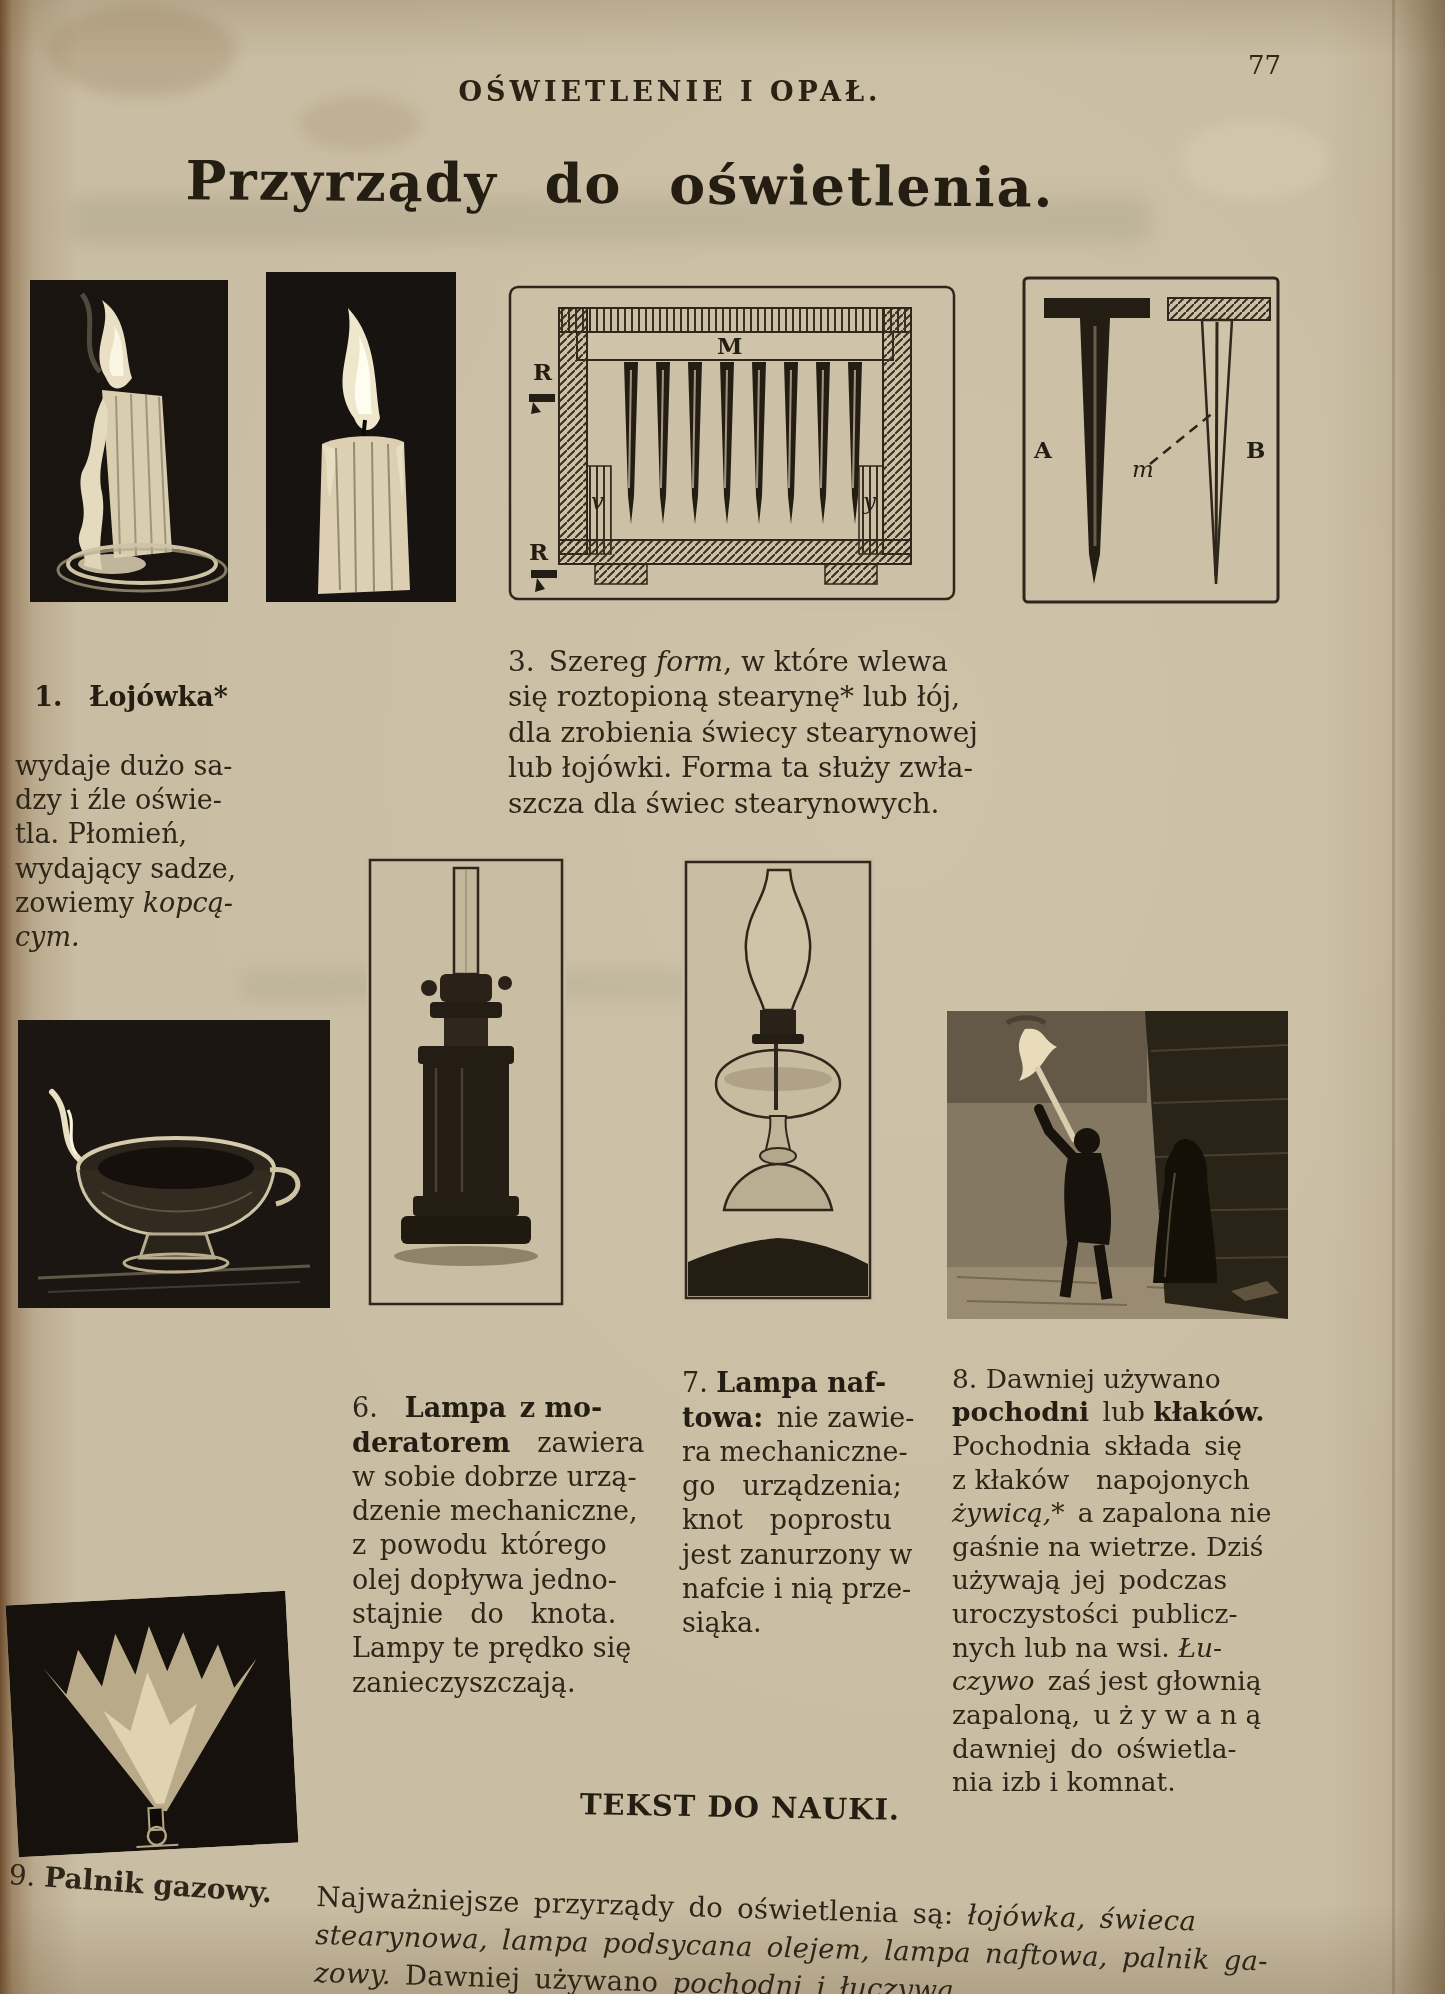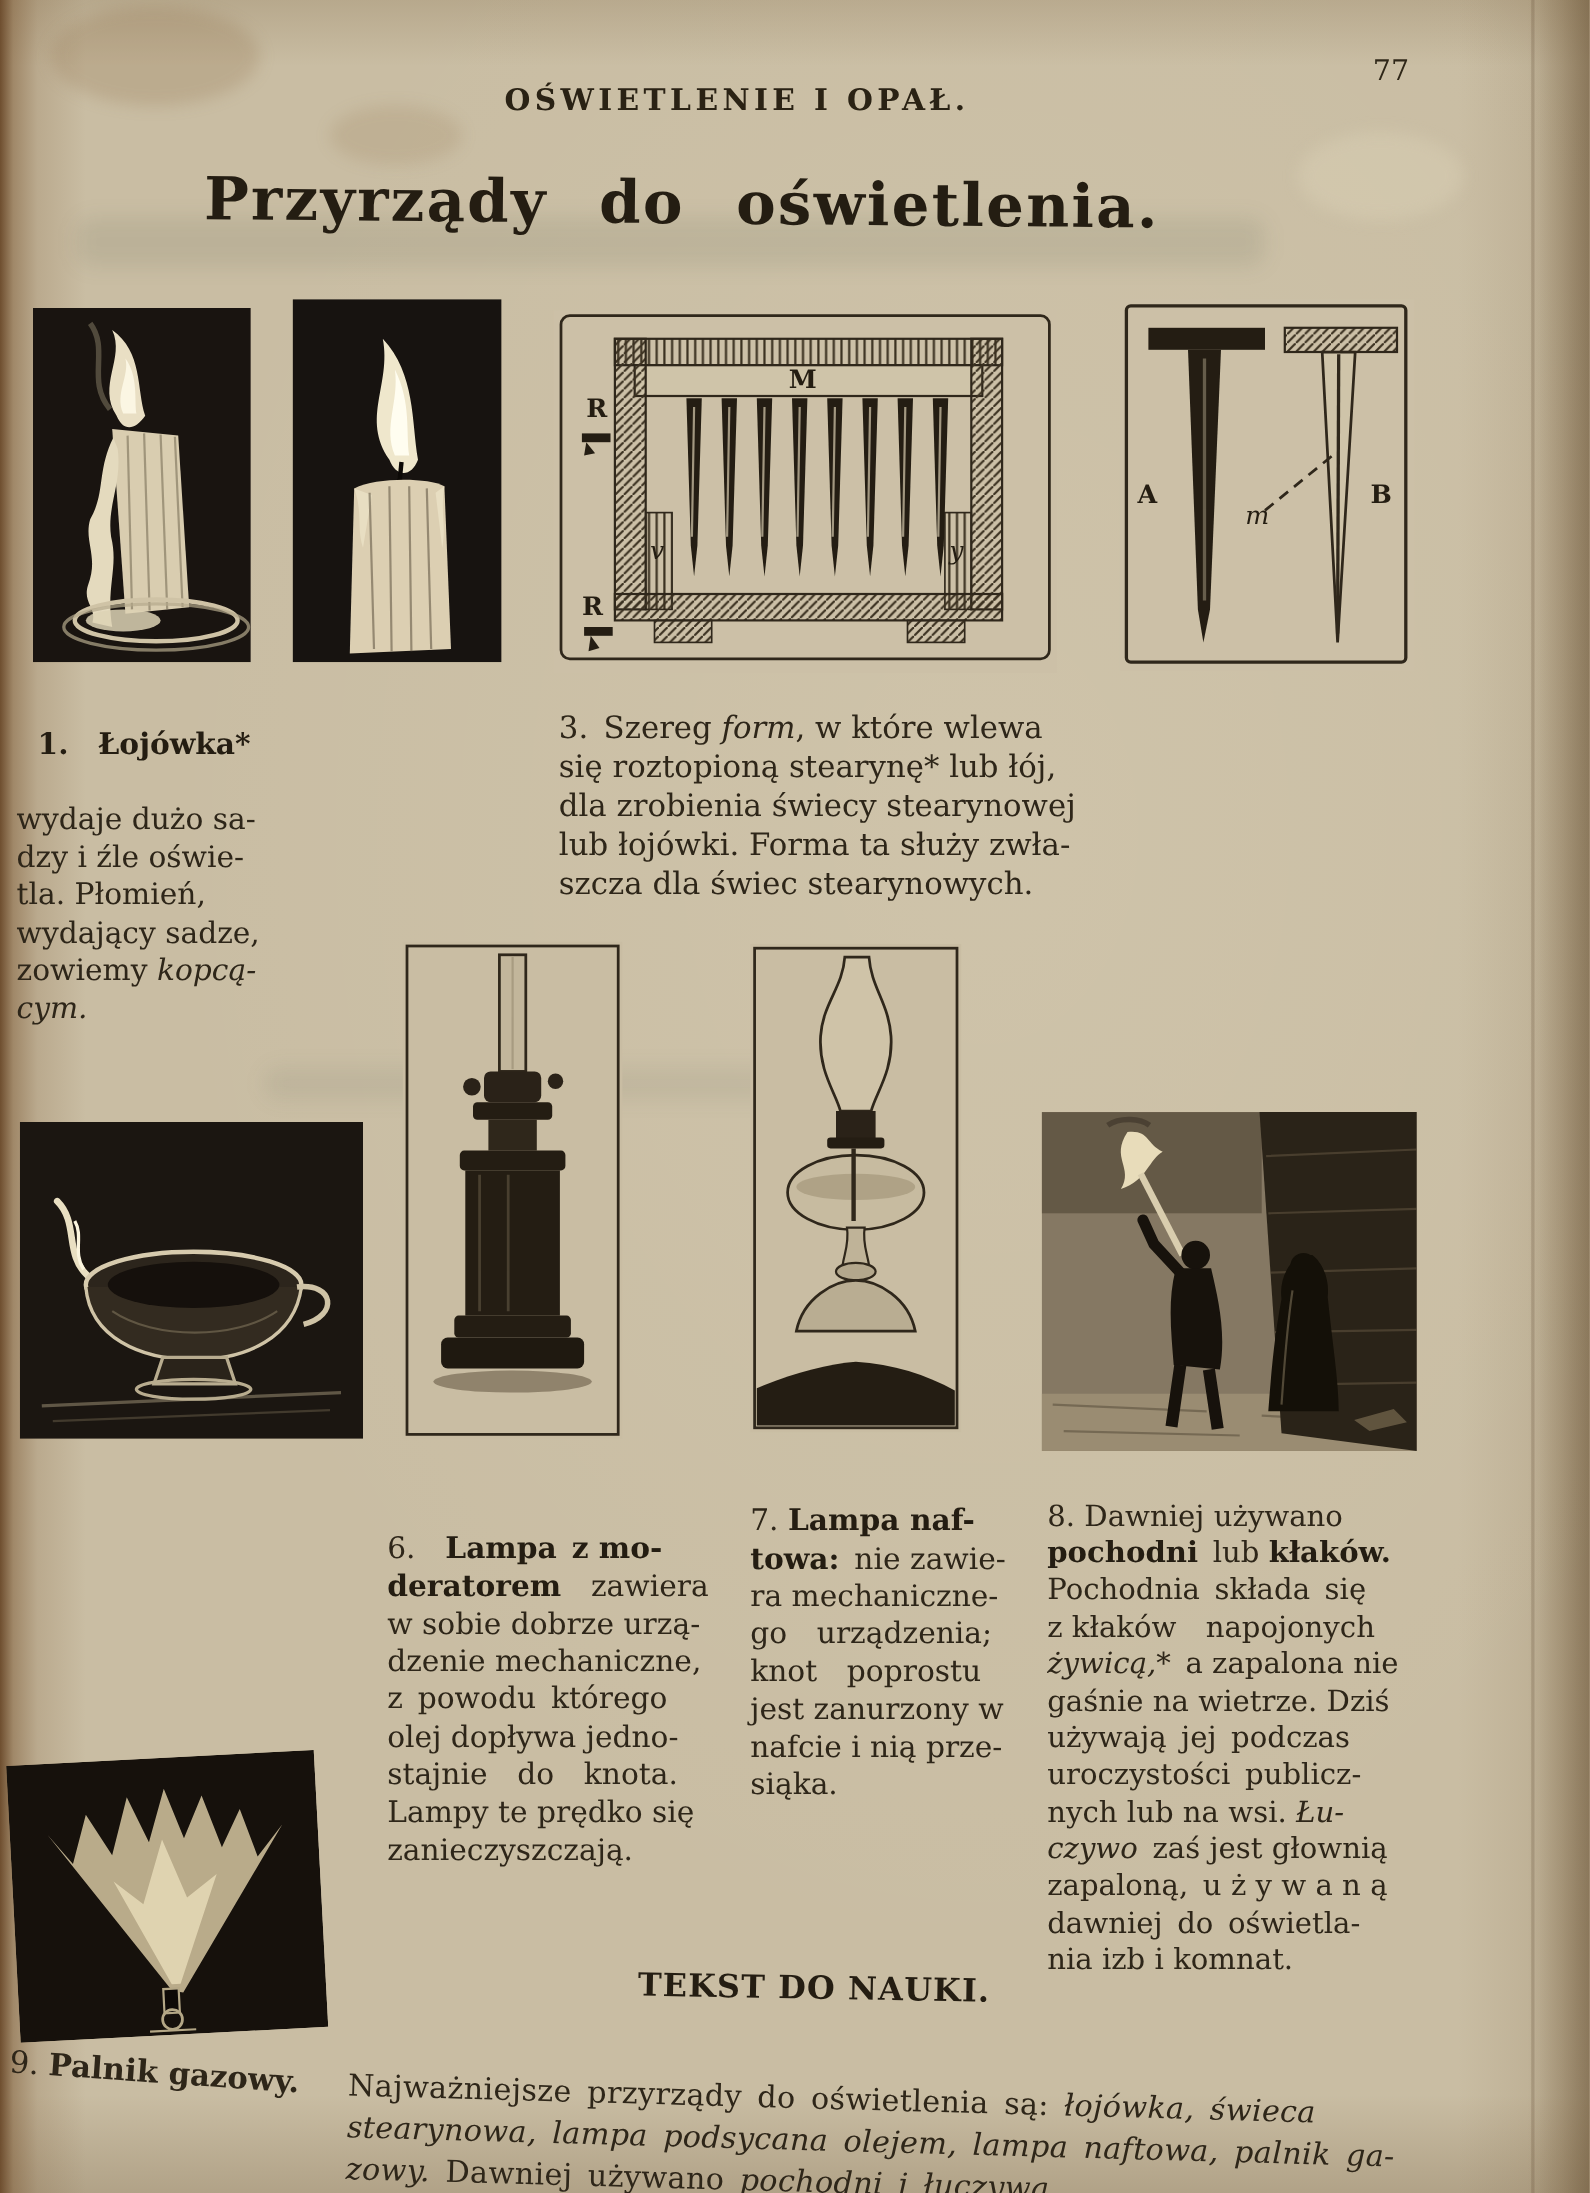--- a/index.html
+++ b/index.html
@@ -157,21 +157,21 @@
       <rect x="150" y="26" width="102" height="22" fill="url(#hatch4)" stroke="#2f271b" stroke-width="2"></rect>
       <polygon points="184,48 214,48 198,312" fill="#cfc4a9" stroke="#2f271b" stroke-width="2.5"></polygon>
       <line x1="199" y1="50" x2="198" y2="304" stroke="#2f271b" stroke-width="3"></line>
       <line x1="132" y1="192" x2="196" y2="140" stroke="#2f271b" stroke-width="2.5" stroke-dasharray="10 7"></line>
     </svg>
     <span class="figlabel" style="left:16px;top:166px;">A</span>
     <span class="figlabel it" style="left:114px;top:186px;">m</span>
     <span class="figlabel" style="left:228px;top:166px;">B</span>
   </figure>
 
-  <div class="caption" style="left:15px;top:626px;width:232px;">
+  <div class="caption" style="left:15px;top:646px;width:232px;">
     <div class="cap-head center">1. Łojówka*</div>
     <span>wydaje dużo sa-
 dzy i źle oświe-
 tla. Płomień,
 wydający sadze,
 zowiemy </span><i>kopcą-
 cym.</i>
   </div>
 
 

